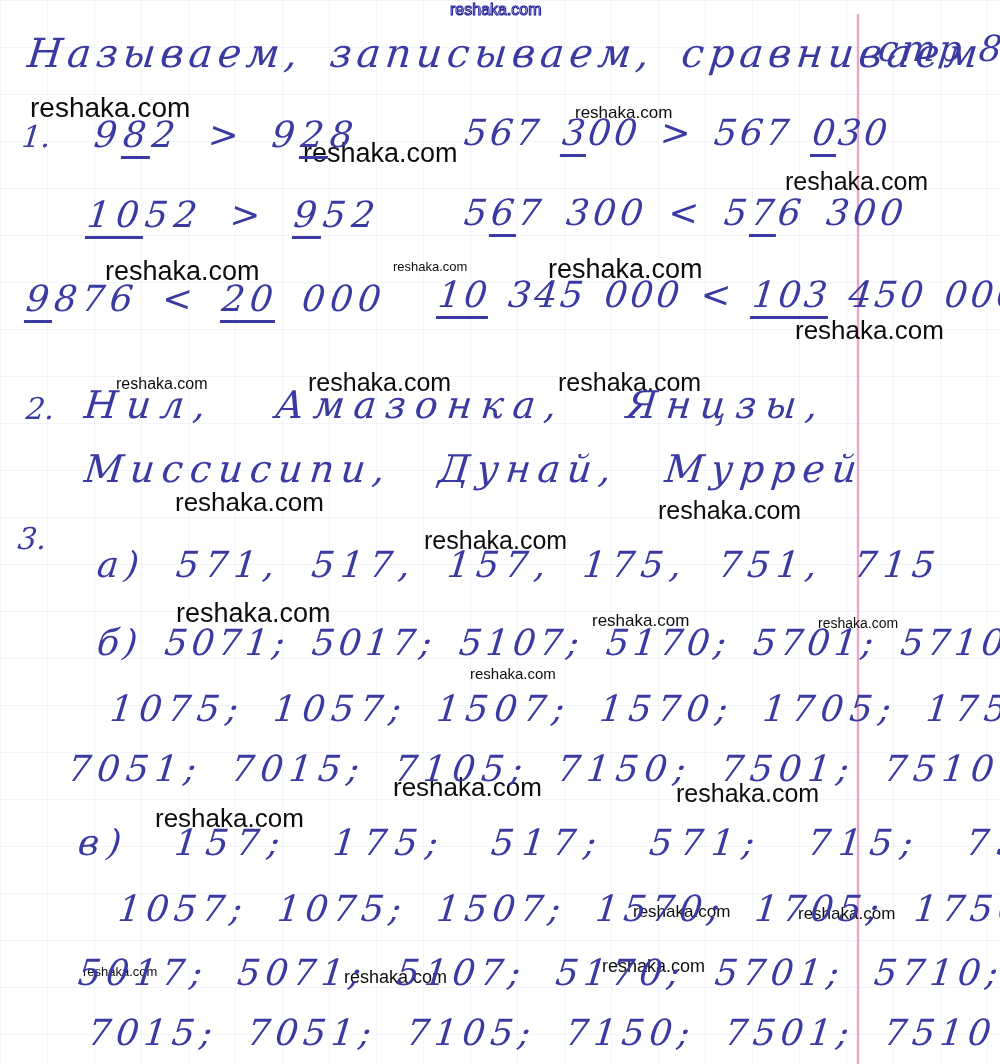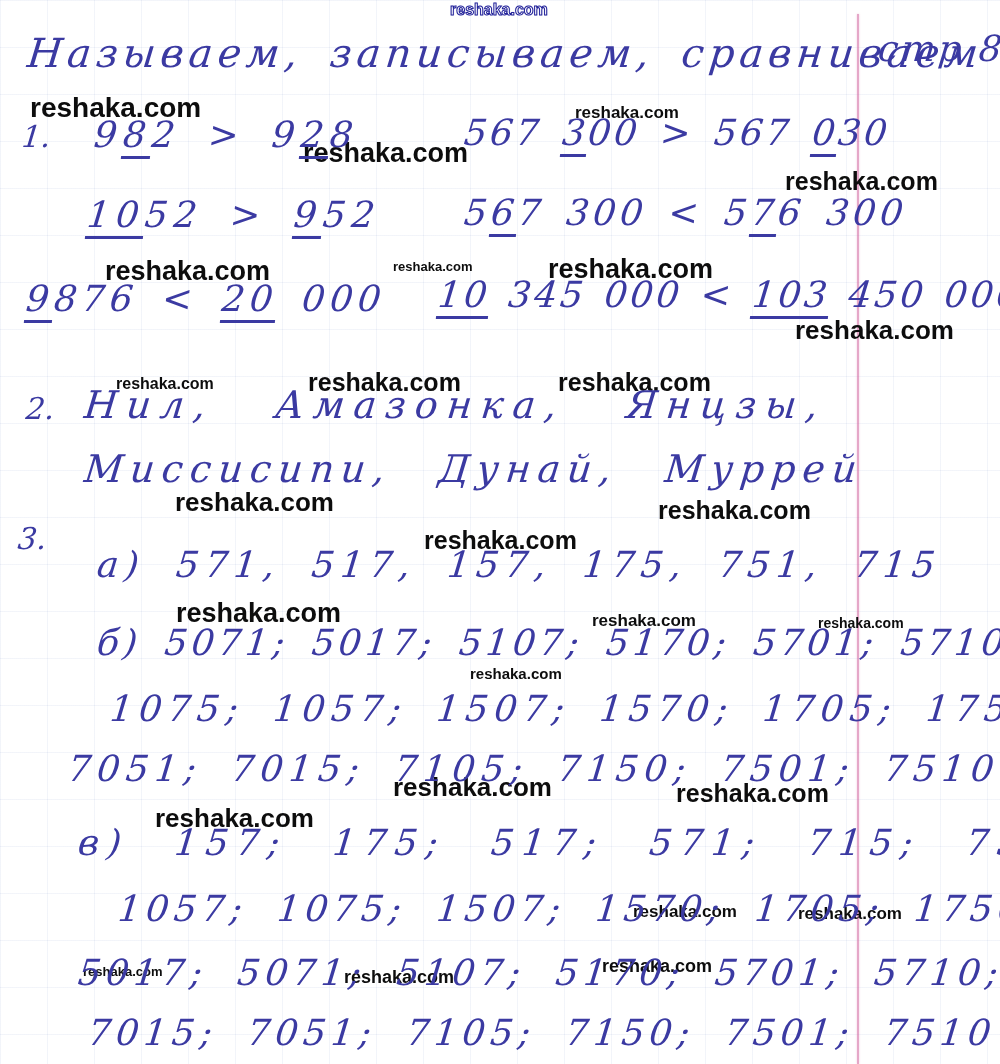--- a/index.html
+++ b/index.html
@@ -39,21 +39,21 @@
   #p3a{left:95px;top:542px;font-size:36px;letter-spacing:6px;word-spacing:14px;}
   #p3b1{left:95px;top:620px;font-size:36px;letter-spacing:4px;word-spacing:8px;}
   #p3b2{left:108px;top:686px;font-size:36px;letter-spacing:6px;word-spacing:12px;}
   #p3b3{left:66px;top:746px;font-size:36px;letter-spacing:6px;word-spacing:12px;}
   #p3c1{left:76px;top:820px;font-size:36px;letter-spacing:8px;word-spacing:26px;}
   #p3c2{left:116px;top:886px;font-size:36px;letter-spacing:5px;word-spacing:14px;}
   #p3c3{left:76px;top:950px;font-size:36px;letter-spacing:5px;word-spacing:14px;}
   #p3c4{left:86px;top:1010px;font-size:36px;letter-spacing:5px;word-spacing:14px;}
   
   .wm{
-    position:absolute;font-family:"Liberation Sans", sans-serif;font-weight:bold;
+    position:absolute;font-family:"Liberation Sans", sans-serif;font-weight:normal;
     color:#0d0d0d;white-space:nowrap;line-height:1;
   }
   .wm-outline{
     color:#ffffff;-webkit-text-stroke:1px #23239a;text-shadow:0 0 1px #23239a;
   }
 </style>
 </head>
 <body>
 
 <div class="sheet">

